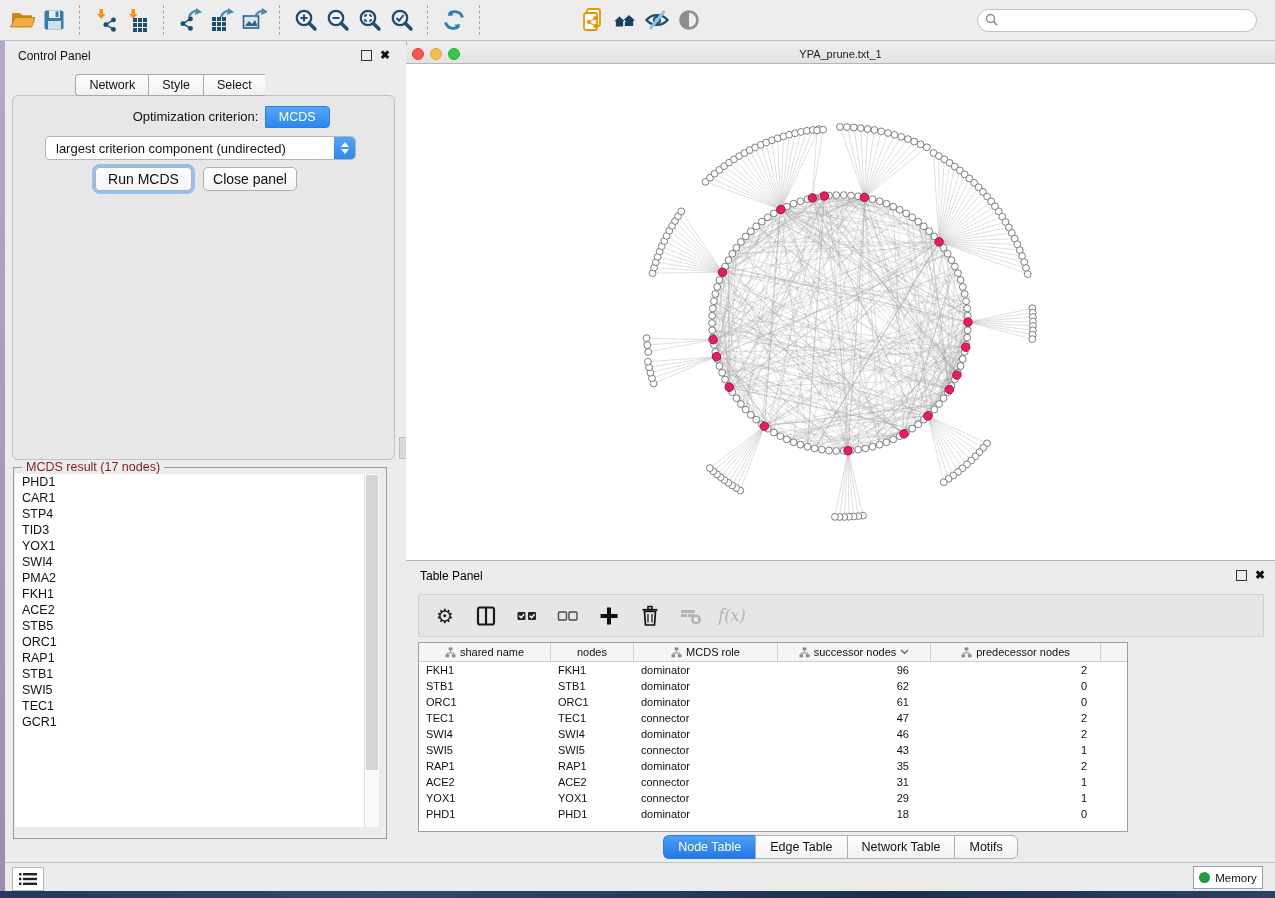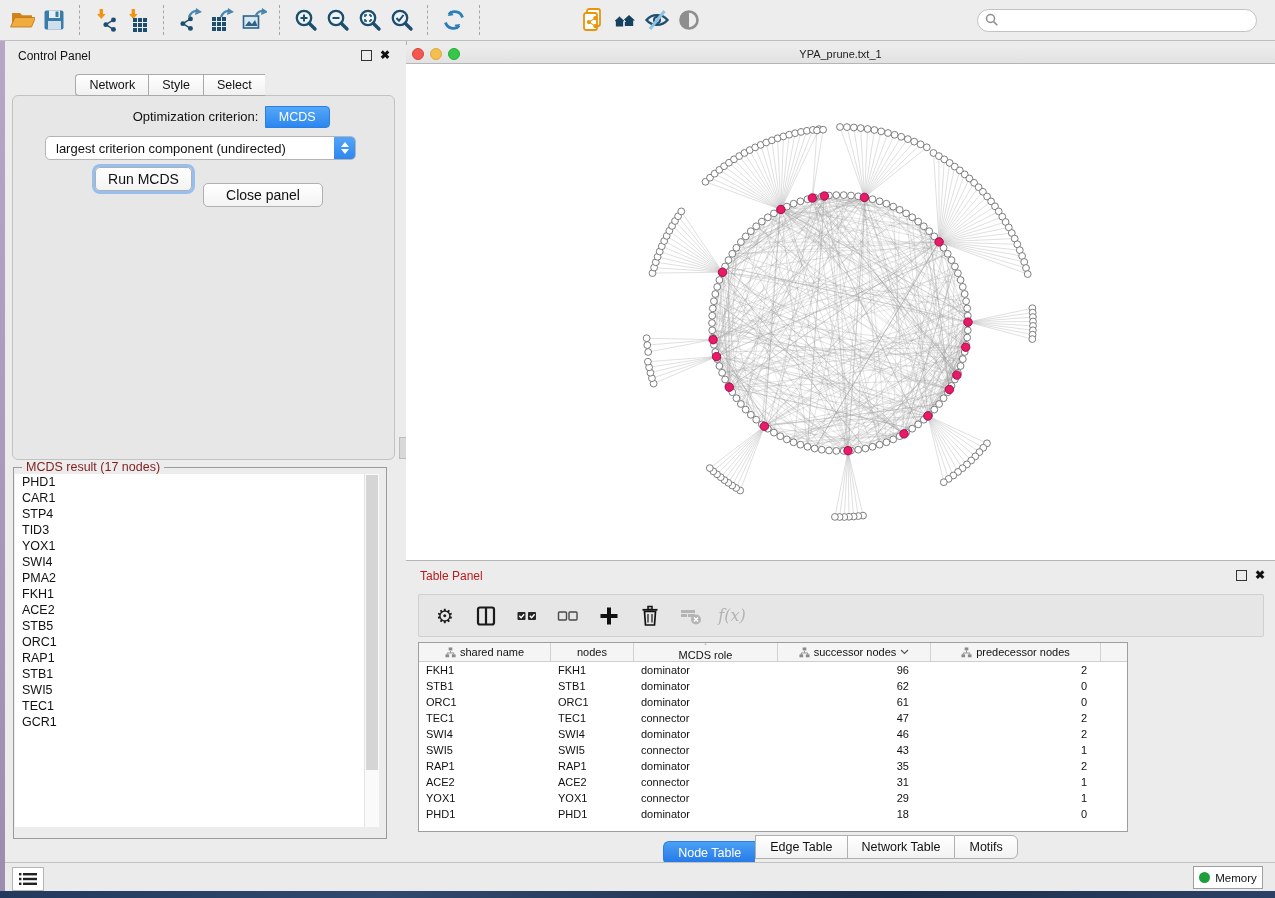--- a/index.html
+++ b/index.html
@@ -34,60 +34,60 @@
   #criterion-select{left:40px;top:95px;width:311px;height:24px;background:#fff;border:1px solid #b5b5b5;
     border-radius:5px;display:flex;align-items:center;box-sizing:border-box;}
   #criterion-select .sel-text{flex:1;font-size:13px;padding-left:10px;color:#111;white-space:nowrap;}
   #sel-stepper{width:21px;height:22px;background:linear-gradient(#52a5f8,#2f87ef);border-radius:0 4px 4px 0;
     display:flex;flex-direction:column;align-items:center;justify-content:center;gap:2px;}
   .chev-up{width:0;height:0;border-left:4px solid transparent;border-right:4px solid transparent;border-bottom:5px solid #fff;}
   .chev-dn{width:0;height:0;border-left:4px solid transparent;border-right:4px solid transparent;border-top:5px solid #fff;}
   .mac-btn{height:24px;background:linear-gradient(#ffffff,#f3f3f3);border:1px solid #b0b0b0;border-radius:5px;
     font-size:14px;color:#111;display:flex;align-items:center;justify-content:center;box-sizing:border-box;}
   #run-btn{left:90px;top:126px;width:97px;box-shadow:0 0 0 3px rgba(96,165,245,.6);}
-  #close-panel-btn{left:198px;top:126px;width:120px;margin-top:16px;}
+  #close-panel-btn{left:198px;top:126px;width:94px;}
   #mcds-group{left:8px;top:426px;width:372px;height:370px;border:1px solid #9a9a9a;background:#ececec;}
   #mcds-legend{left:17px;top:419px;background:#ececec;padding:0 4px;font-size:12.5px;color:#7f1d1d;}
   #mcds-list{left:10px;top:433px;width:349px;height:353px;background:#fff;overflow:hidden;}
   .mcds-item{font-size:12.5px;color:#111;padding:1.5px 0 1.5px 7px;line-height:13px;}
   #mcds-scroll{left:359px;top:433px;width:14px;height:353px;background:#fafafa;border-left:1px solid #e2e2e2;}
   #mcds-thumb{left:1px;top:1px;width:12px;height:295px;background:#d5d5d5;}
   
   #splitter{left:400px;top:41px;width:6px;height:821px;background:#ececec;border-right:1px solid #b0b0b0;}
   #splitter-handle{left:399px;top:437px;width:8px;height:20px;background:#d9d9d9;border:1px solid #bdbdbd;}
   
   #network-window{left:406px;top:45px;width:869px;height:515px;background:#fff;}
   #net-titlebar{left:0;top:0;width:869px;height:18px;background:linear-gradient(#ededed,#e2e2e2);
     border-bottom:1px solid #b5b5b5;display:flex;align-items:center;}
   .traffic{width:12px;height:12px;border-radius:50%;margin-left:6px;}
   #net-title{position:absolute;left:0;width:869px;text-align:center;font-size:11px;color:#222;}
   #net-canvas{left:0;top:19px;width:869px;height:496px;background:#fff;}
   
   #table-panel{left:406px;top:560px;width:869px;height:302px;background:#ececec;border-top:1px solid #b5b5b5;}
-  #tp-title{left:14px;top:8px;font-size:12px;color:#b91c1c;}
+  #tp-title{left:14px;top:8px;font-size:12px;color:#000000;}
   #tp-icons{right:10px;top:9px;display:flex;gap:8px;align-items:center;}
   #tp-toolbar{left:12px;top:33px;width:846px;height:43px;background:#e6e6e6;border:1px solid #d0d0d0;
     border-radius:2px;display:flex;align-items:center;padding-left:14px;box-sizing:border-box;gap:17px;}
   .tpt-btn{width:24px;height:24px;display:flex;align-items:center;justify-content:center;}
   .gear-glyph{font-family:"DejaVu Sans",sans-serif;font-size:20px;color:#1a1a1a;line-height:20px;}
   .fx-glyph{font-family:"DejaVu Serif",serif;font-style:italic;font-size:16px;color:#b3b3b3;}
   #node-table{left:12px;top:81px;width:710px;height:190px;background:#fff;border:1px solid #9e9e9e;box-sizing:border-box;overflow:hidden;}
   #nt-header{display:flex;height:18px;border-bottom:1px solid #cfcfcf;background:#f5f5f5;}
   .nt-hcell{display:flex;align-items:center;justify-content:center;gap:4px;font-size:11px;color:#111;
     border-right:1px solid #d2d2d2;box-sizing:border-box;background:#f5f5f5;}
   .nt-row{display:flex;height:16px;align-items:center;}
   .nt-cell{font-size:11px;color:#111;box-sizing:border-box;white-space:nowrap;}
   #nt-scroll{left:830px;top:0px;width:14px;height:188px;background:#f2f2f2;border-left:1px solid #dcdcdc;}
   #nt-thumb{left:2px;top:3px;width:10px;height:118px;background:#c9c9c9;border-radius:5px;}
   #tp-tabs{left:0;top:274px;width:869px;display:flex;justify-content:center;position:absolute;}
   .tp-tab{height:22px;padding:0 14px;font-size:12.5px;display:flex;align-items:center;background:linear-gradient(#ffffff,#f2f2f2);
     border:1px solid #b0b0b0;border-right:none;color:#111;}
   .tp-tab:first-child{border-radius:6px 0 0 6px;}
   .tp-tab:last-child{border-right:1px solid #b0b0b0;border-radius:0 6px 6px 0;}
-  .tp-tab.active{background:linear-gradient(#4ba0f4,#2377e8);color:#fff;border-color:#2a7fe0;margin-top:6px;}
+  .tp-tab.active{background:linear-gradient(#4ba0f4,#2377e8);color:#fff;border-color:#2a7fe0;}
   
   #status-bar{left:5px;top:862px;width:1270px;height:29px;background:#ebebeb;border-top:1px solid #c2c2c2;box-sizing:border-box;}
   #tool-options-btn{left:7px;top:4px;width:30px;height:22px;background:#fff;border:1px solid #b5b5b5;
     display:flex;align-items:center;justify-content:center;}
   #memory-btn{left:1188px;top:3px;width:70px;height:23px;background:#fff;border:1px solid #9e9e9e;
     display:flex;align-items:center;justify-content:center;gap:5px;font-size:11.5px;color:#111;box-sizing:border-box;}
   #memory-dot{width:11px;height:11px;border-radius:50%;}
 </style>
 </head>
 <body>
@@ -1180,21 +1180,21 @@
               <rect x="4" y="0.5" width="4" height="3.2"></rect>
               <rect x="0.5" y="8" width="4" height="3.2"></rect>
               <rect x="7.5" y="8" width="4" height="3.2"></rect>
             </g>
           </svg>
           <span>shared name</span>
         </div>
         <div class="nt-hcell" style="width: 83px;">
           <span>nodes</span>
         </div>
-        <div class="nt-hcell" style="width: 144px; flex-direction: column;">
+        <div class="nt-hcell" style="width: 144px;">
           <svg width="11" height="11" viewBox="0 0 12 12">
  <path d="M6 4 v2 M2.5 8 V6.5 h7 V8" stroke="#8a8a8a" fill="none" stroke-width="1"></path>
  <g fill="#8a8a8a">
               <rect x="4" y="0.5" width="4" height="3.2"></rect>
               <rect x="0.5" y="8" width="4" height="3.2"></rect>
               <rect x="7.5" y="8" width="4" height="3.2"></rect>
             </g>
           </svg>
           <span>MCDS role</span>
         </div>

